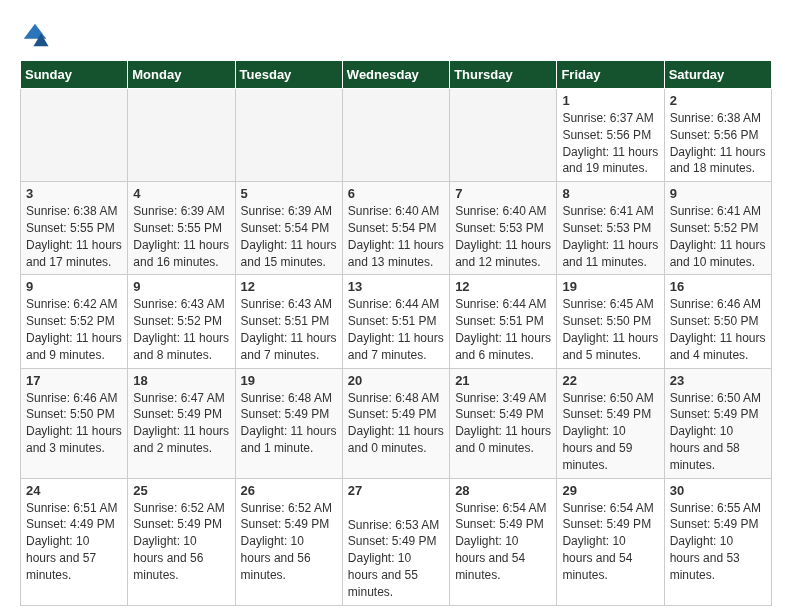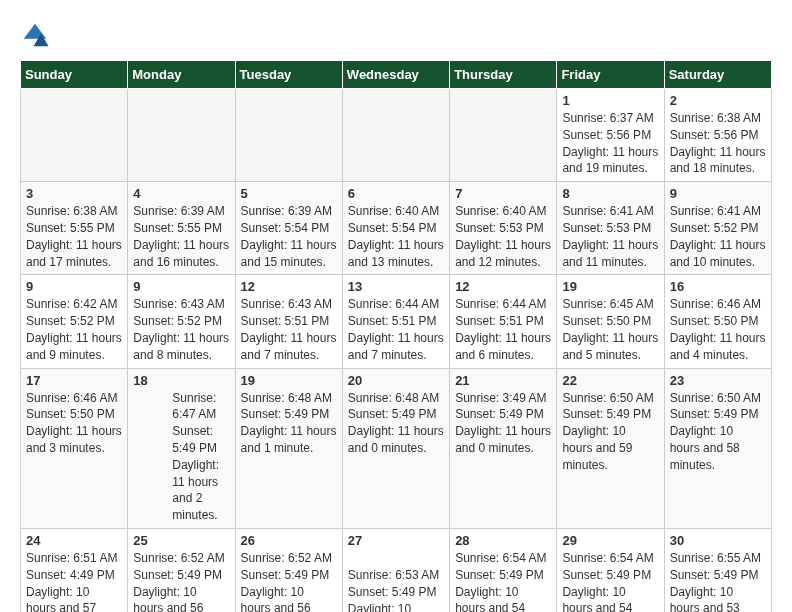--- a/index.html
+++ b/index.html
@@ -228,21 +228,21 @@
       </tr>
       <tr>
         <td>
           <span class="day-number">17</span>
           <div class="day-info" style="white-space: pre-line;">Sunrise: 6:46 AM
 Sunset: 5:50 PM
 Daylight: 11 hours and 3 minutes.</div>
         </td>
         <td>
           <span class="day-number">18</span>
-          <div class="day-info" style="white-space: pre-line; margin-left: 39px;">Sunrise: 6:47 AM
+          <div class="day-info" style="white-space: pre-line;">Sunrise: 6:47 AM
 Sunset: 5:49 PM
 Daylight: 11 hours and 2 minutes.</div>
         </td>
         <td>
           <span class="day-number">19</span>
           <div class="day-info" style="white-space: pre-line;">Sunrise: 6:48 AM
 Sunset: 5:49 PM
 Daylight: 11 hours and 1 minute.</div>
         </td>
         <td>

